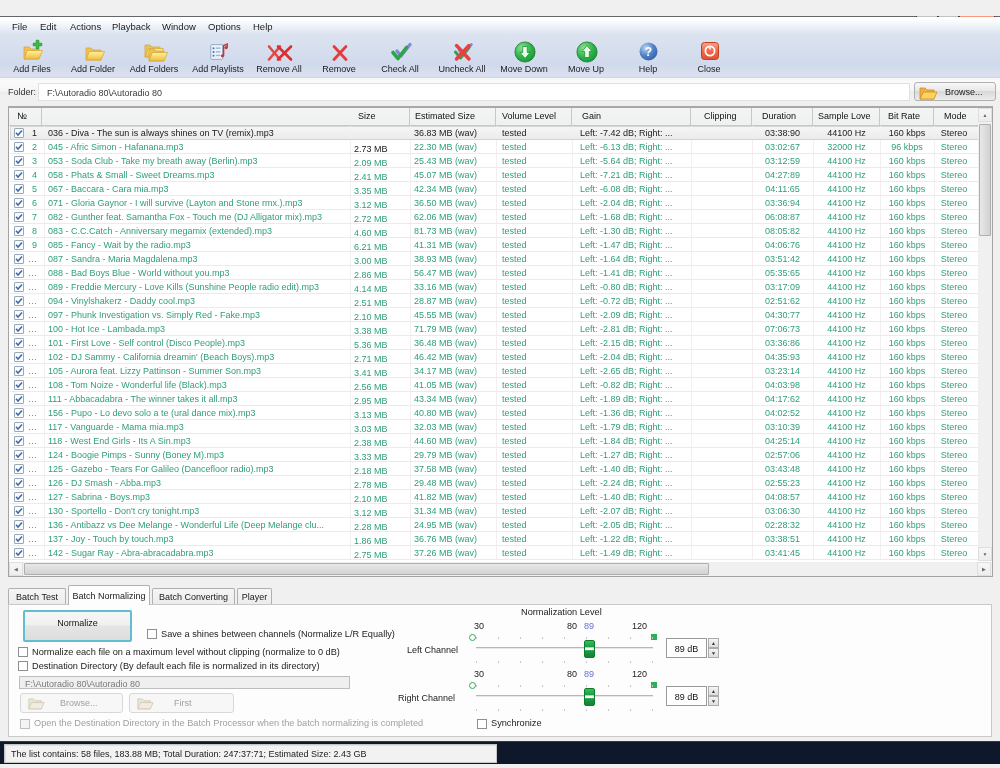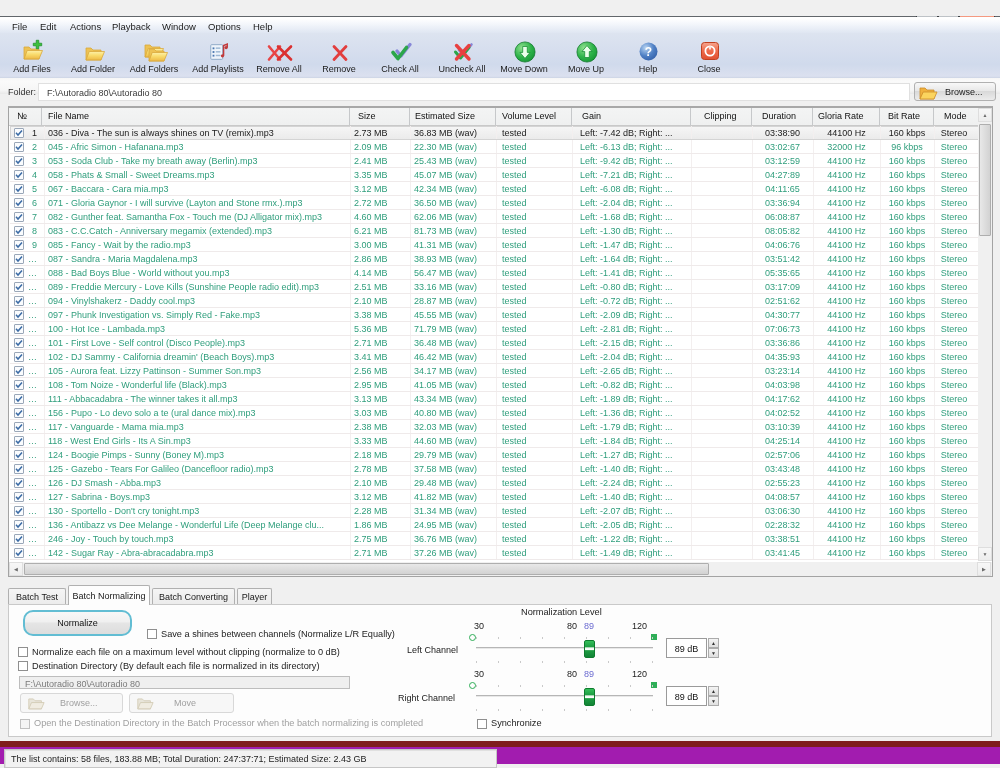--- a/index.html
+++ b/index.html
@@ -38,41 +38,41 @@
 #thead { position:absolute; left:0; top:0; width:969px; height:18px; background:linear-gradient(180deg,#f3f4f4,#eff0f0); border-bottom:1px solid #c9c9c9; }
 .hc { position:absolute; top:0; height:17px; border-right:1px solid #c6c8ca; font-size:9px; color:#111; padding:3px 0 0 6px; }
 .row { position:absolute; left:1px; width:969px; height:14px; font-size:9px; color:#2f9e7c; border-bottom:1px solid #efeaea; }
 .row b { position:absolute; top:0; width:1px; height:13px; background:#f3efef; }
 .row.sel { color:#1a1a1a; background:linear-gradient(180deg,#f6f6f6,#ebebeb); outline:1px solid #d4d4d4; outline-offset:-1px; }
 .row .cb { position:absolute; left:4px; top:2px; width:10px; height:10px; background:#fafcfe; border:1px solid #9aa7b8; border-radius:1px; }
 .row .cb svg { position:absolute; left:-1px; top:-1px; }
 .c { position:absolute; top:2px; white-space:nowrap; overflow:hidden; }
 .n  { left:14px; width:13px; text-align:right; }
 .fn { left:38px; width:300px; }
-.sz { left:344px; width:58px; }
+.sz { left:344px; width:58px;margin-top:16px; }
 .es { left:404px; width:80px; }
 .vl { left:492px; width:72px; }
 .gn { left:570px; width:115px; }
 .du { left:742px; width:61px; text-align:center; }
 .sa { left:803px; width:67px; text-align:center; }
 .bi { left:870px; width:54px; text-align:center; }
 .mo { left:922px; width:44px; text-align:center; }
 
 #vscroll { position:absolute; left:969px; top:0; width:14px; height:453px; background:#f0f0f0; }
 #vscroll .arr { position:absolute; left:0; width:14px; height:14px; background:linear-gradient(180deg,#f7f7f7,#ededed); border:1px solid #dedede; color:#6a6a6a; font-size:5px; text-align:center; line-height:13px; }
 #vthumb { position:absolute; left:1px; top:16px; width:12px; height:112px; background:linear-gradient(90deg,#e8e8e8,#d2d2d2); border:1px solid #aeaeae; border-radius:1px; }
 #hscroll { position:absolute; left:0; top:454px; width:983px; height:14px; background:#f0f0f0; }
 #hscroll .arr { position:absolute; top:0; width:14px; height:14px; background:linear-gradient(180deg,#f7f7f7,#ededed); border:1px solid #dedede; color:#6a6a6a; font-size:5px; text-align:center; line-height:13px; }
 #hthumb { position:absolute; left:15px; top:1px; width:685px; height:12px; background:linear-gradient(180deg,#e8e8e8,#d2d2d2); border:1px solid #aeaeae; border-radius:1px; }
 
 .tab { position:absolute; top:588px; height:16px; background:linear-gradient(180deg,#f5f5f5,#ececec); border:1px solid #b0b0b0; border-bottom:none; border-radius:2px 2px 0 0; font-size:9px; color:#1a1a1a; text-align:center; padding-top:3px; }
 .tab.active { top:585px; height:20px; background:#fdfdfd; z-index:5; padding-top:5px; }
 
 #panel { position:absolute; left:8px; top:604px; width:984px; height:133px; background:#fdfdfd; border:1px solid #c9c9c9; }
-#normbtn { position:absolute; left:23px; top:610px; width:109px; height:26px; background:linear-gradient(180deg,#f7f7f7,#f0f0f0 45%,#e5e5e5 50%,#dddddd); border:2px solid #62bdd3; border-radius:10px; }
+#normbtn { position:absolute; left:23px; top:610px; width:109px; height:32px; background:linear-gradient(180deg,#f7f7f7,#f0f0f0 45%,#e5e5e5 50%,#dddddd); border:2px solid #62bdd3; border-radius:2px; }
 #normbtn span { position:absolute; width:100%; text-align:center; top:6px; font-size:9px; color:#111; }
 .ckb { position:absolute; width:10px; height:10px; background:#fff; border:1px solid #8f8f8f; }
 .ckb.dis { border-color:#c0c0c0; background:#f4f4f4; }
 .ptext { position:absolute; font-size:9.2px; color:#222; white-space:nowrap; }
 .ptext.dis { color:#a0a0a0; }
 #destfield { position:absolute; left:19px; top:676px; width:331px; height:13px; background:#efefef; border:1px solid #bdbdbd; }
 #destfield span { position:absolute; left:5px; top:2px; font-size:9px; color:#7a7a7a; }
 .disbtn { position:absolute; top:693px; height:20px; background:#f7f7f7; border:1px solid #d8d8d8; border-radius:3px; }
 .disbtn span { position:absolute; font-size:9px; color:#9f9f9f; top:4px; }
 .disbtn svg { position:absolute; left:6px; top:1px; opacity:0.45; }
@@ -84,21 +84,21 @@
  background:linear-gradient(180deg,#35c05b 0%,#1d9c42 38%,#eef6ef 42%,#ffffff 55%,#1d9c42 60%,#128336 100%); }
 .ring { position:absolute; width:7px; height:7px; border:1.5px solid #2fae57; border-radius:50%; background:transparent; }
 .gsq { position:absolute; width:6px; height:6px; background:#2fae57; }
 .spin { position:absolute; width:41px; height:20px; background:#fff; border:1px solid #9a9a9a; }
 .spin span { position:absolute; width:100%; text-align:center; top:5px; font-size:9px; color:#111; }
 .spinbtns { position:absolute; width:11px; height:20px; }
 .spinbtns div { position:absolute; left:0; width:11px; height:9.5px; background:linear-gradient(180deg,#f4f4f4,#dfdfdf); border:1px solid #ababab; font-size:5px; color:#333; text-align:center; line-height:9px; }
 .ticks { position:absolute; height:2px; }
 .ticks i { position:absolute; top:0; width:1px; height:2px; background:#c9c9c9; }
 
-#statusbar { position:absolute; left:0; top:741px; width:1000px; height:23px; background:#a21caf; border-top:6px solid #7f1d1d; }
+#statusbar { position:absolute; left:0; top:741px; width:1000px; height:23px; background:#0f172a; border-top:1px solid #7f1d1d; }
 .spanel { position:absolute; top:2px; height:19px; background:#f2f2f2; border:1px solid #c6c6c6; box-shadow:inset 1px 1px 0 #e0e0e0; }
 .spanel span { position:absolute; left:6px; top:4px; font-size:9px; color:#222; white-space:nowrap; }
 </style></head>
 <body>
 <div id="titlebar">
     <div style="position:absolute;left:480px;top:0;width:170px;height:14px;background:radial-gradient(ellipse at 50% 120%, rgba(160,170,180,0.35), rgba(0,0,0,0) 70%)"></div>
     <div style="position:absolute;left:700px;top:0;width:120px;height:14px;background:radial-gradient(ellipse at 50% 120%, rgba(150,160,170,0.25), rgba(0,0,0,0) 70%)"></div>
  <svg class="ticn" viewBox="0 0 12 12">
       <rect x="0" y="0" width="12" height="12" rx="2" fill="#d8d8d8"></rect>
       <rect x="1" y="1" width="5" height="5" fill="#f5c33b"></rect>
@@ -310,28 +310,27 @@
       <svg width="20" height="17" viewBox="0 0 20 17">
         <path d="M2 4 L2 15 L16 15 L16 6 L9 6 L7 4 Z" fill="#f0b13e" stroke="#cd8d28" stroke-width="0.8"></path>
         <path d="M2 15 L5.2 8 L19 8 L16 15 Z" fill="#fbd45e" stroke="#cd8d28" stroke-width="0.8"></path>
       </svg>
       <span>Browse...</span>
     </div>
 </div>
 <div id="table">
  <div id="thead">
   <span class="hc" style="left:0;width:33px;padding-left:8px">№</span>
-  <span class="hc" style="left:33px;width:308px;padding-left:6px">File Name</span>
   <span class="hc" style="left:341px;width:60px;padding-left:8px">Size</span>
   <span class="hc" style="left:401px;width:86px;padding-left:5px">Estimated Size</span>
   <span class="hc" style="left:487px;width:76px;padding-left:6px">Volume Level</span>
   <span class="hc" style="left:563px;width:119px;padding-left:10px">Gain</span>
   <span class="hc" style="left:682px;width:61px;padding-left:13px">Clipping</span>
   <span class="hc" style="left:743px;width:61px;padding-left:10px">Duration</span>
-  <span class="hc" style="left:804px;width:67px;padding-left:5px">Gloria Rate</span>
+  <span class="hc" style="left:804px;width:67px;padding-left:5px">Sample Love</span>
   <span class="hc" style="left:871px;width:54px;padding-left:8px">Bit Rate</span>
   <span class="hc" style="left:925px;width:44px;padding-left:10px;border-right:none">Mode</span>
  </div>
 <div class="row sel" style="top:18px">
 <span class="cb">
         <svg width="10" height="10" viewBox="0 0 10 10">
           <path d="M2 4.8 L4 7 L8 2.4" fill="none" stroke="#3b6ba5" stroke-width="1.5"></path>
         </svg>
       </span>
 <span class="c n">1</span>
@@ -386,21 +385,21 @@
 <span class="cb">
         <svg width="10" height="10" viewBox="0 0 10 10">
           <path d="M2 4.8 L4 7 L8 2.4" fill="none" stroke="#3b6ba5" stroke-width="1.5"></path>
         </svg>
       </span>
 <span class="c n">3</span>
 <span class="c fn">053 - Soda Club - Take my breath away (Berlin).mp3</span>
 <span class="c sz">2.41 MB</span>
 <span class="c es">25.43 MB (wav)</span>
 <span class="c vl">tested</span>
-<span class="c gn">Left: -9.42 dB; Right: ...</span>
+<span class="c gn">Left: -5.64 dB; Right: ...</span>
 <span class="c du">03:12:59</span>
 <span class="c sa">44100 Hz</span>
 <span class="c bi">160 kbps</span>
 <span class="c mo">Stereo</span>
 <b style="left:34px"></b>
       <b style="left:340px"></b>
       <b style="left:400px"></b>
       <b style="left:486px"></b>
       <b style="left:562px"></b>
       <b style="left:681px"></b>
@@ -1111,21 +1110,21 @@
       <b style="left:870px"></b>
       <b style="left:924px"></b>
 </div>
 <div class="row" style="top:424px">
 <span class="cb">
         <svg width="10" height="10" viewBox="0 0 10 10">
           <path d="M2 4.8 L4 7 L8 2.4" fill="none" stroke="#3b6ba5" stroke-width="1.5"></path>
         </svg>
       </span>
 <span class="c n">…</span>
-<span class="c fn">246 - Joy - Touch by touch.mp3</span>
+<span class="c fn">137 - Joy - Touch by touch.mp3</span>
 <span class="c sz">2.75 MB</span>
 <span class="c es">36.76 MB (wav)</span>
 <span class="c vl">tested</span>
 <span class="c gn">Left: -1.22 dB; Right: ...</span>
 <span class="c du">03:38:51</span>
 <span class="c sa">44100 Hz</span>
 <span class="c bi">160 kbps</span>
 <span class="c mo">Stereo</span>
 <b style="left:34px"></b>
       <b style="left:340px"></b>
@@ -1198,21 +1197,21 @@
       <path d="M2 4 L2 15 L16 15 L16 6 L9 6 L7 4 Z" fill="#d8d0b8" stroke="#a89868" stroke-width="1"></path>
       <path d="M2 15 L5 8 L19 8 L16 15 Z" fill="#e8e0c8" stroke="#a89868" stroke-width="1"></path>
     </svg>
     <span style="left:39px">Browse...</span>
   </div>
 <div class="disbtn" style="left:129px;width:105px">
     <svg width="18" height="16" viewBox="0 0 20 17">
       <path d="M2 4 L2 15 L16 15 L16 6 L9 6 L7 4 Z" fill="#d8d0b8" stroke="#a89868" stroke-width="1"></path>
       <path d="M2 15 L5 8 L19 8 L16 15 Z" fill="#e8e0c8" stroke="#a89868" stroke-width="1"></path>
     </svg>
-    <span style="left:44px">Move</span>
+    <span style="left:44px">First</span>
   </div>
 <span class="ckb dis" style="left:20px;top:719px"></span>
 <span class="ptext dis" style="left:34px;top:718px">Open the Destination Directory in the Batch Processor when the batch normalizing is completed</span>
 <span class="ptext" style="left:521px;top:607px">Normalization Level</span>
 
 <span class="slab" style="left:407px;top:645px">Left Channel</span>
 <span class="slab" style="left:474px;top:621px">30</span>
 <span class="slab" style="left:567px;top:621px">80</span>
 <span class="slab sblue" style="left:584px;top:621px">89</span>
 <span class="slab" style="left:632px;top:621px">120</span>

